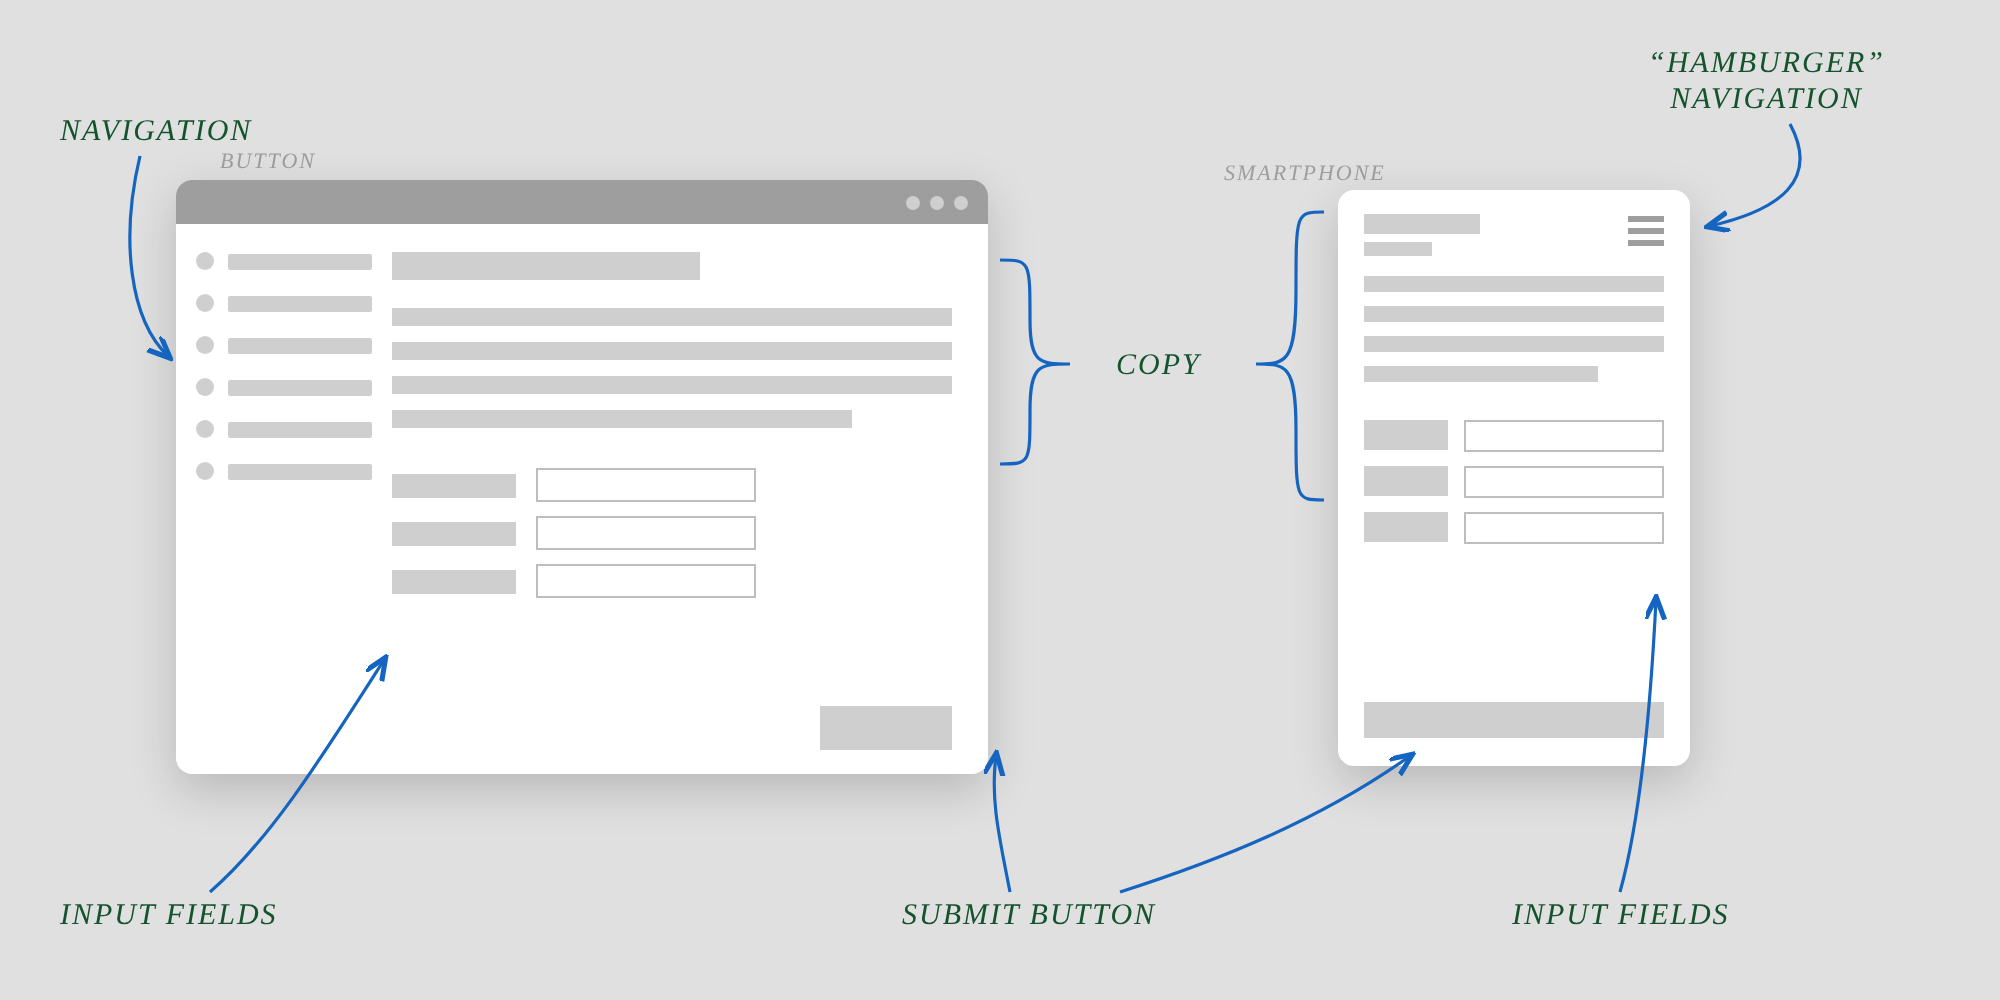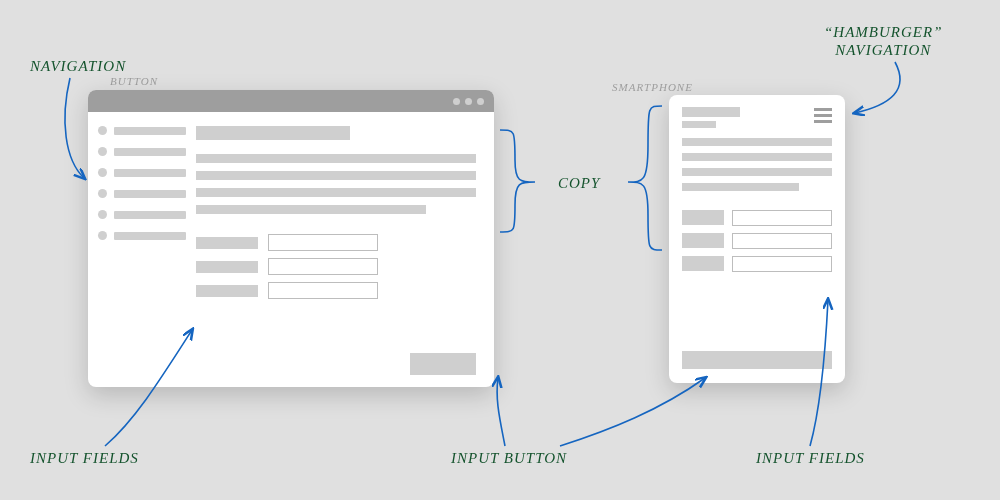--- a/index.html
+++ b/index.html
@@ -139,21 +139,21 @@
   svg.arrows path { fill:none; stroke:#1565c0; stroke-width:1.6; }
 </style>
 </head>
 <body>
 
 <div class="annotation" style="left:30px; top:58px;">NAVIGATION</div>
 <div class="annotation" style="left:824px; top:23px; line-height:1.2;">“HAMBURGER”<br>NAVIGATION</div>
 <div class="annotation" style="left:558px; top:175px;">COPY</div>
 <div class="annotation" style="left:30px; top:450px;">INPUT FIELDS</div>
 <div class="annotation" style="left:756px; top:450px;">INPUT FIELDS</div>
-<div class="annotation" style="left:451px; top:450px;">INPUT BUTTON</div>
+<div class="annotation" style="left:451px; top:450px;">SUBMIT BUTTON</div>
 
 <div class="device-label" style="left:110px; top:75px;">BUTTON</div>
 <div class="device-label" style="left:612px; top:81px;">SMARTPHONE</div>
 
 <div class="desktop">
   <div class="titlebar">
     <div class="dot"></div>
     <div class="dot"></div>
     <div class="dot"></div>
   </div>

